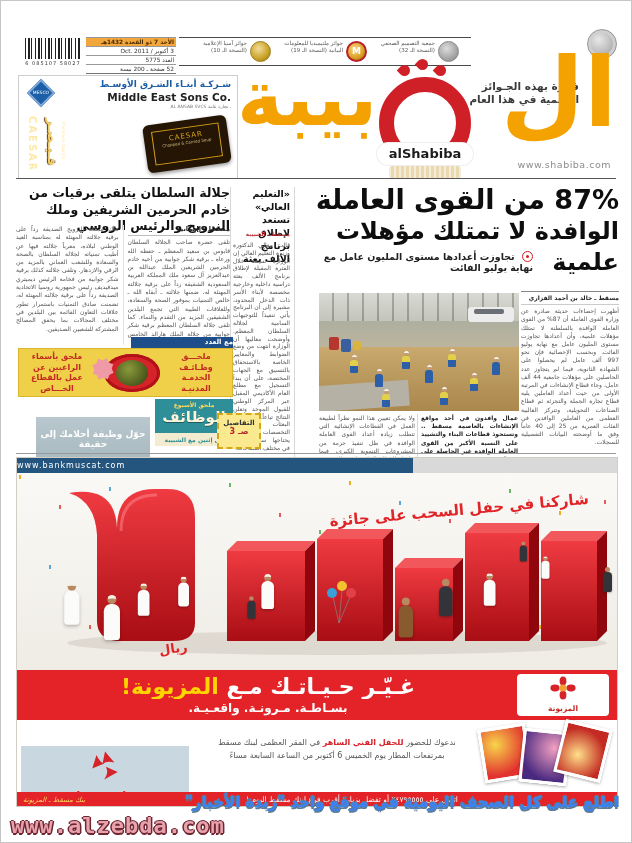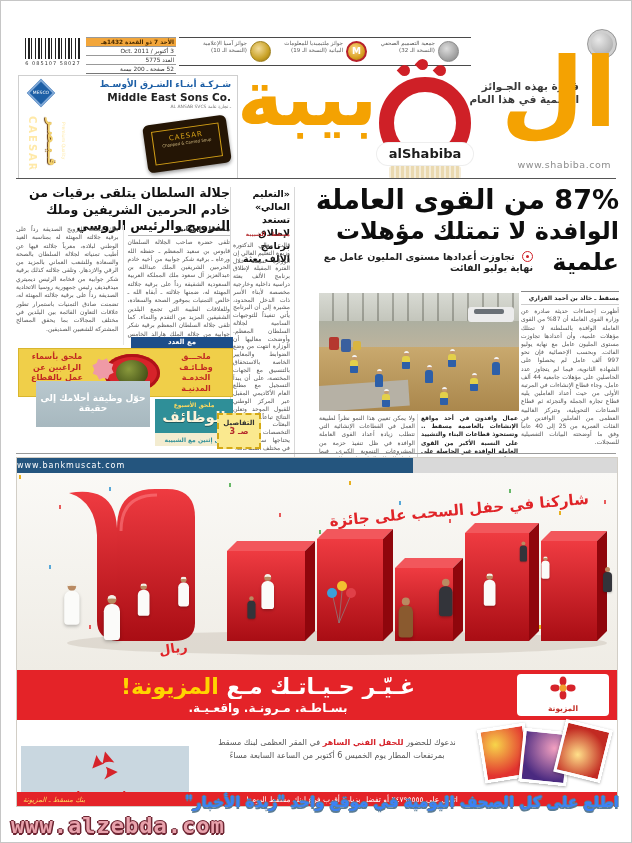--- a/index.html
+++ b/index.html
@@ -111,32 +111,32 @@
   #photo .truck{ position:absolute; right:5px; top:14px; width:46px; height:15px; background:#ececec; border-radius:3px;}
   #photo .truck::after{ content:""; position:absolute; left:6px; top:2px; width:30px; height:5px; background:#6a7076; border-radius:2px;}
   #photo .brl { position:absolute; width:10px; height:13px; border-radius:2px; }
   .wk { position:absolute; width:10px; }
   .wk .wh { display:block; width:5px; height:5px; margin:0 auto; background:#c69a6d; border-radius:50%; border-top:2px solid #f3f3f3;}
   .wk .wb { display:block; width:8px; height:13px; margin:0 auto; background:#2d5fa8; border-radius:3px 3px 1px 1px;}
   .wk.vest .wb { background:linear-gradient(#e3d04a 45%, #2d5fa8 45%); }
 
   
   #supp-tag { left:130px; top:336px; width:102px; height:11px; background:#1d4e89; color:#fff;
-              font-size:7px; font-weight:bold; text-align:center; line-height:11px; direction:rtl;}
+              font-size:7px; font-weight:bold; text-align:right; line-height:11px; direction:rtl;}
   #yellow-box { left:17px; top:347px; width:215px; height:49px; background:#f0cf49; border:1px solid #d9b62e;}
   .ybx-txt { position:absolute; top:3px; width:64px; font-size:8px; font-weight:bold; color:#c22a22;
              direction:rtl; text-align:center; line-height:10.5px;}
   #ybx-r { right:4px; } #ybx-l { left:6px; }
   #durian { position:absolute; right:72px; top:5px; width:56px; height:38px; background:#d6232a; border-radius:50%;
             box-shadow:inset 0 0 0 3px #b01218; }
   #durian::after { content:""; position:absolute; left:12px; top:6px; width:32px; height:26px; border-radius:50%;
             background:radial-gradient(circle at 40% 35%, #8a9a3c, #4c5a1c 70%, #2e3a0e); }
   #star { position:absolute; left:76px; top:12px; width:16px; height:16px; background:#ef9aa6; transform:rotate(20deg);}
   #star::after { content:""; position:absolute; inset:0; background:#ef9aa6; transform:rotate(45deg);}
-  #dream-box { left:35px; top:380px; width:114px; height:46px; background:linear-gradient(#b9c8ce,#a7b8bf);
+  #dream-box { left:35px; top:416px; width:114px; height:46px; background:linear-gradient(#b9c8ce,#a7b8bf);
                color:#fff; font-size:9px; font-weight:bold; direction:rtl; text-align:center; padding-top:12px; }
   #jobs-box { left:154px; top:398px; width:78px; height:34px; background:#2f8f98; text-align:center; overflow:hidden;}
   #jobs-top { font-size:6px; color:#ffd95e; font-weight:bold; margin-top:2px; direction:rtl;}
   #jobs-title { font-size:15px; font-weight:bold; color:#fdf4da; direction:rtl; text-shadow:0 1px 0 #1c5a60;}
   #jobs-strip { left:154px; top:432px; width:78px; height:13px; background:#f3ecd0; font-size:6px; color:#2f8f98;
                 text-align:center; line-height:13px; font-weight:bold; direction:rtl;}
   #badge { left:216px; top:412px; width:44px; height:36px; background:#fae98f; border:2px dashed #d4a915;
            text-align:center; direction:rtl; padding-top:4px; z-index:5;}
   #badge .b1 { font-size:7px; font-weight:bold; color:#333;}
   #badge .b2 { font-size:8px; font-weight:bold; color:#b3292c;}

